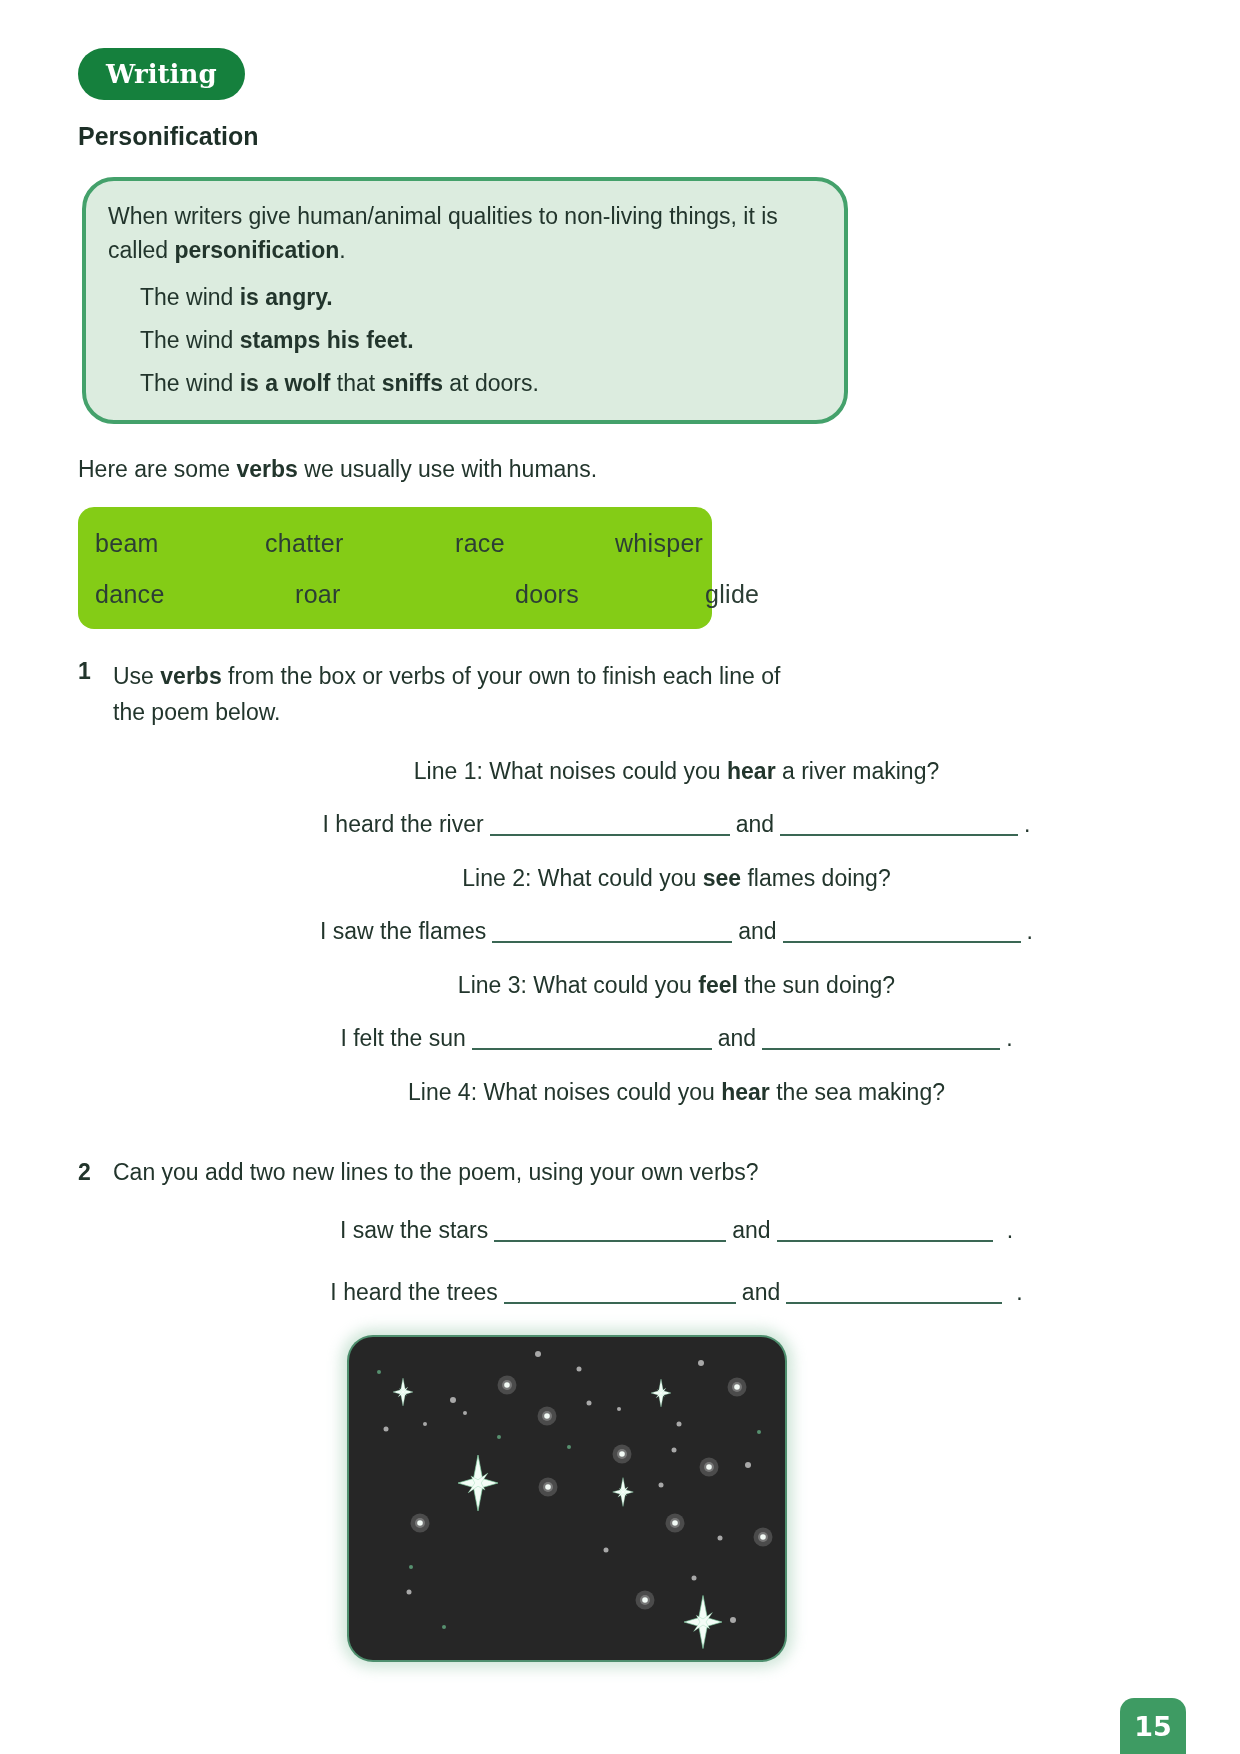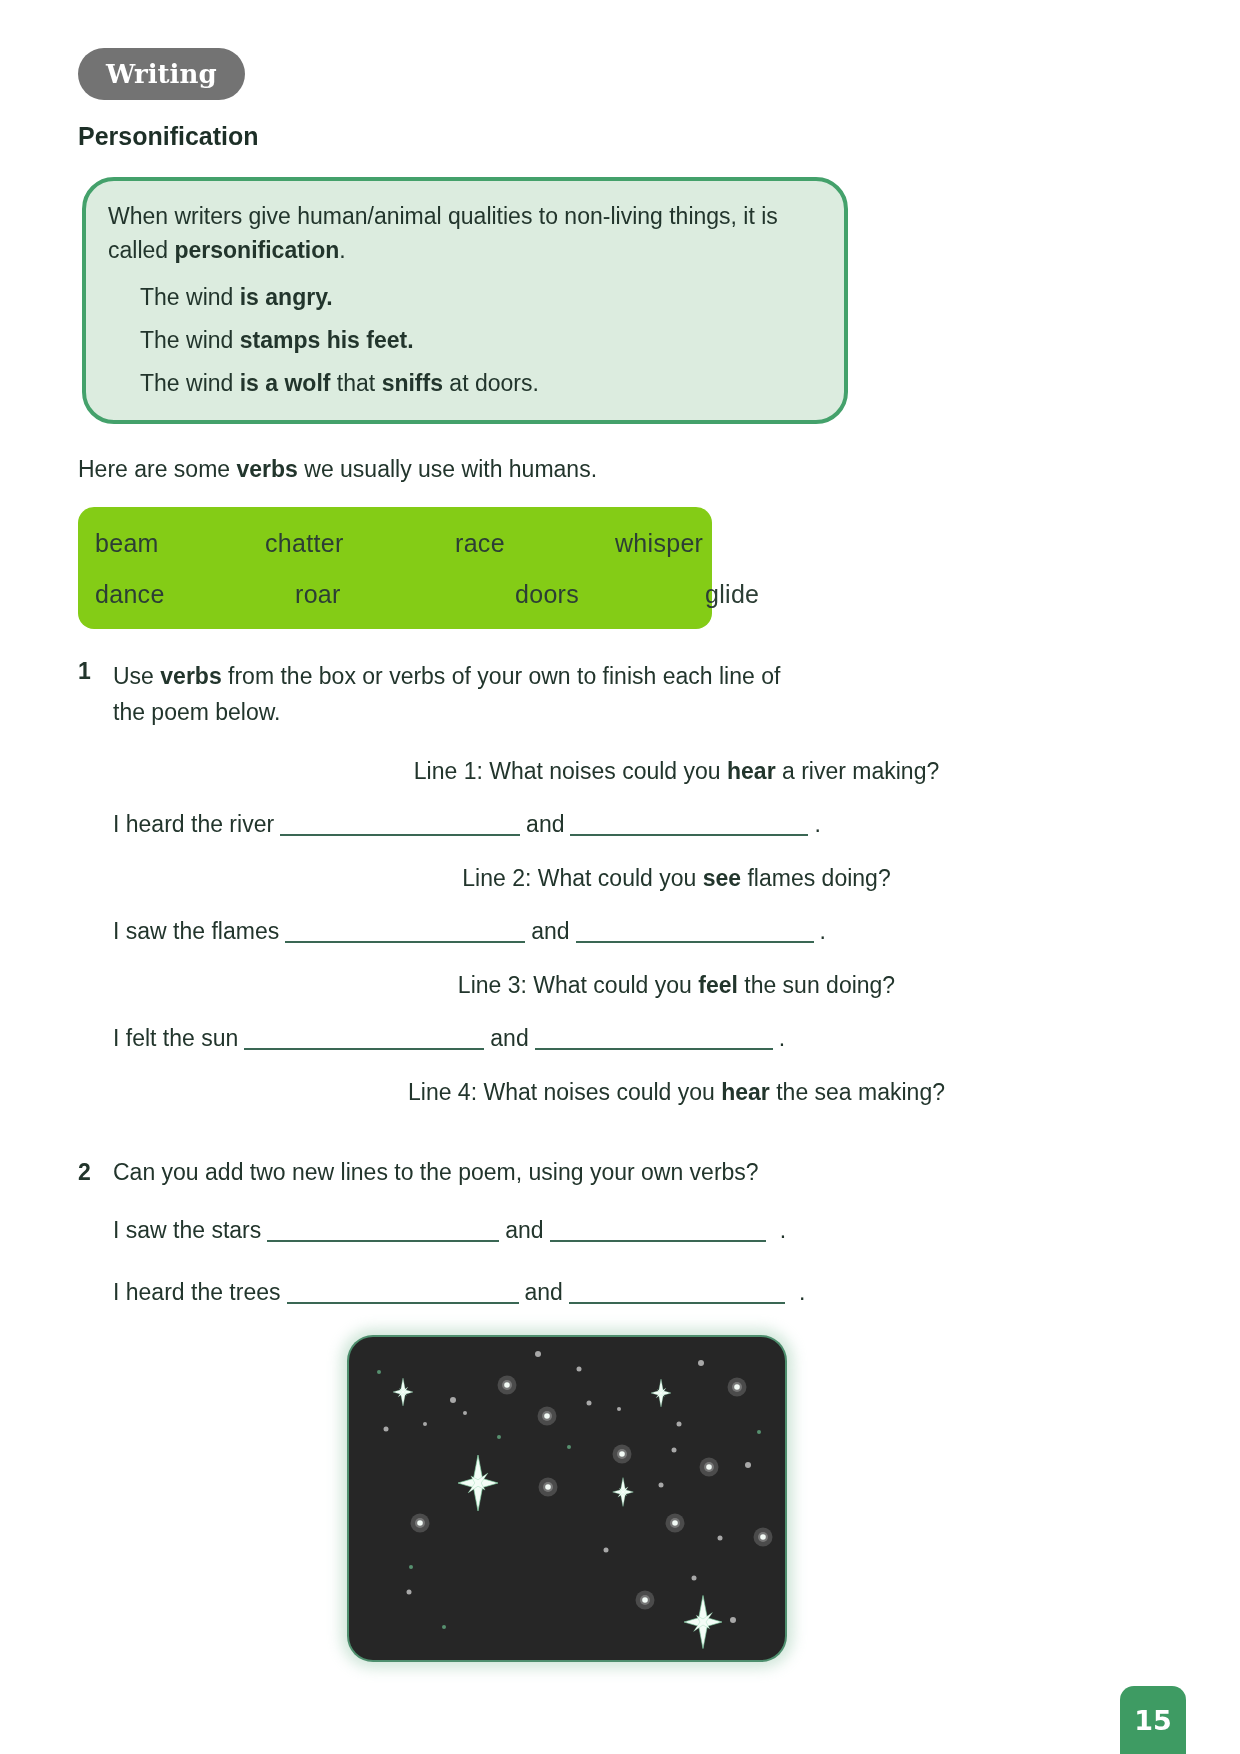--- a/index.html
+++ b/index.html
@@ -5,21 +5,21 @@
   html,body{margin:0;padding:0;}
   body{
     width:1240px;height:1754px;background:#ffffff;position:relative;overflow:hidden;
     font-family:"Liberation Sans", sans-serif;color:#22352c;font-size:23px;
   }
   .content{padding-left:78px;padding-top:48px;}
   b,.bold{font-weight:700;}
 
   
   .badge{
-    display:inline-block;background:#737373;color:#ffffff;
+    display:inline-block;background:#15803d;color:#ffffff;
     font-family:"DejaVu Serif", serif;font-weight:700;font-size:26px;
     padding:11px 28px;border-radius:29px;
   }
 
   .heading{font-weight:700;font-size:25px;margin-top:22px;color:#1d2f27;}
 
   
   .info-box{
     margin-top:26px;margin-left:4px;width:712px;
     background:#dcecdf;border:4px solid #44a16b;border-radius:32px;
@@ -40,21 +40,21 @@
   .verb{font-size:25px;color:#2c3e35;letter-spacing:0.3px;}
 
   
   .q-block{display:flex;margin-top:29px;}
   .q-num{width:35px;font-weight:700;flex:none;}
   .q-text{width:760px;line-height:36px;}
   .q2-block{margin-top:54px;}
   .q2-block .q-text{line-height:26px;}
 
   .poem-line{margin-left:35px;margin-top:28px;line-height:26px;text-align:center;}
-  .fill-line{margin-left:35px;margin-top:27px;line-height:26px;white-space:nowrap;}
+  .fill-line{margin-left:35px;margin-top:27px;line-height:26px;white-space:nowrap;text-align:center;}
   .fill-line.f5{margin-top:31px;}
   .fill-line.f6{margin-top:36px;}
 
   .blank{
     display:inline-block;height:16px;border-bottom:2px solid #3a6754;
     vertical-align:-4px;margin:0 6px;
   }
   .w1{width:240px;} .w2{width:238px;} .w3{width:232px;} .w4{width:216px;}
   .sp{margin-left:8px;}
 
@@ -62,21 +62,21 @@
   .night-sky{
     margin-top:32px;margin-left:271px;width:436px;height:323px;
     background:#262626;border-radius:24px;position:relative;
     box-shadow:0 0 0 2px #4e8f6e, 0 0 14px 8px rgba(150,200,170,0.45);
   }
   .night-sky svg{display:block;width:436px;height:323px;border-radius:24px;}
   .ray{fill:#f4fcf7;stroke:rgba(130,210,165,0.65);stroke-width:1;}
 
   
   .page-num{
-    position:absolute;right:54px;bottom:0;width:66px;height:68px;
+    position:absolute;right:54px;bottom:0;width:66px;height:56px;
     background:#3e9b63;color:#ffffff;border-radius:14px 14px 0 0;
     display:flex;align-items:center;justify-content:center;
     font-weight:700;font-size:27px;font-family:"DejaVu Sans", sans-serif;
   }
 </style>
 </head>
 <body>
 
 <div class="content">
 

